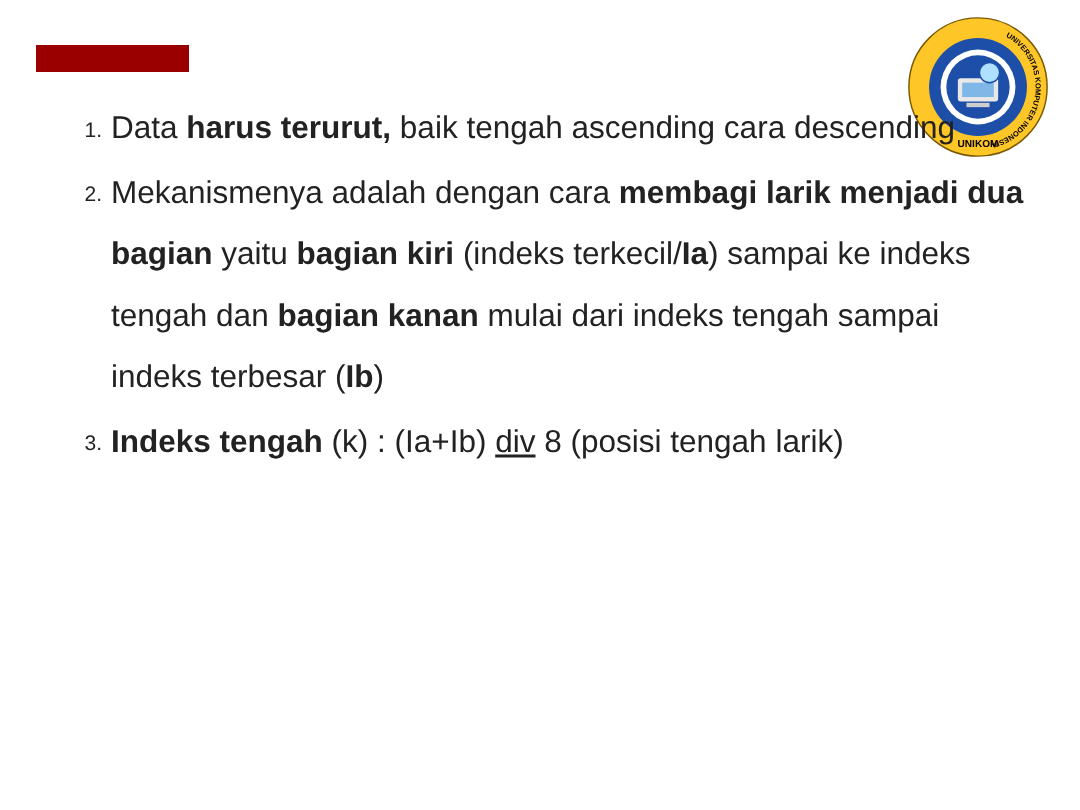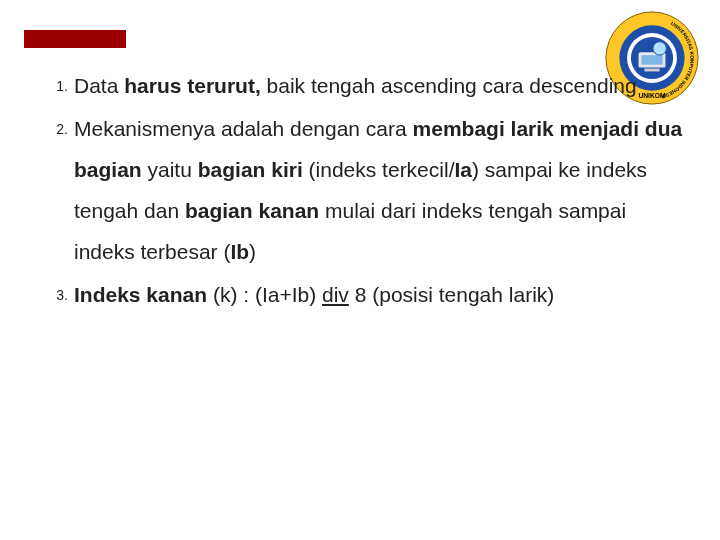--- a/index.html
+++ b/index.html
@@ -95,17 +95,17 @@
       <div class="list-item">
         <div class="num">1.</div>
         <div><span>Data </span><span class="bold">harus terurut,</span><span> baik tengah </span><span>ascending </span><span>cara </span><span>descending</span></div>
       </div>
       <div class="list-item">
         <div class="num">2.</div>
         <div><span>Mekanismenya adalah dengan cara </span><span class="bold">membagi larik menjadi dua bagian</span><span> yaitu </span><span class="bold">bagian kiri</span><span> (indeks terkecil/</span><span class="bold">Ia</span><span>) sampai ke indeks tengah dan </span><span class="bold">bagian kanan</span><span> mulai dari indeks tengah sampai indeks terbesar (</span><span class="bold">Ib</span><span>)</span></div>
       </div>
       <div class="list-item">
         <div class="num">3.</div>
-        <div><span> </span><span class="bold">Indeks kanan</span><span> (k) : (Ia+Ib) </span><span class="udash">div</span><span> 8 (posisi tengah larik)</span></div>
+        <div><span> </span><span class="bold">Indeks tengah</span><span> (k) : (Ia+Ib) </span><span class="udash">div</span><span> 8 (posisi tengah larik)</span></div>
       </div>
     </div>
 
 </div>
 
 </body></html>

